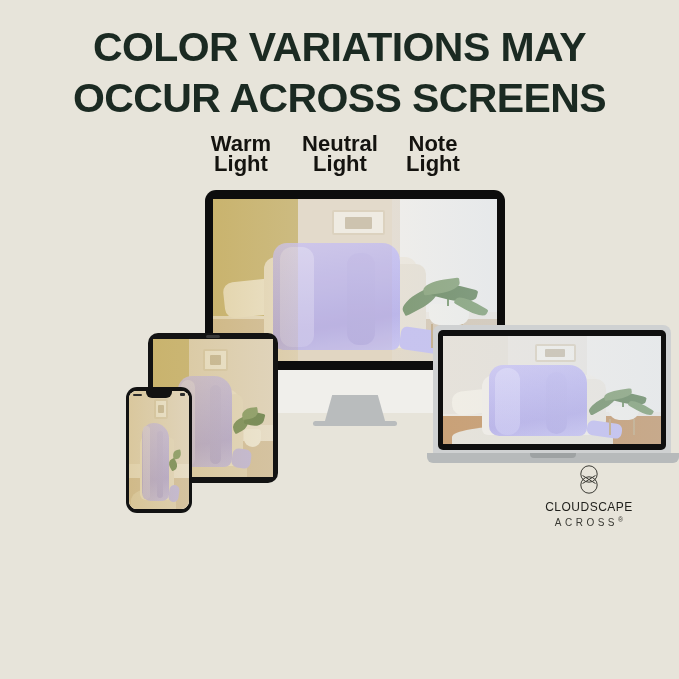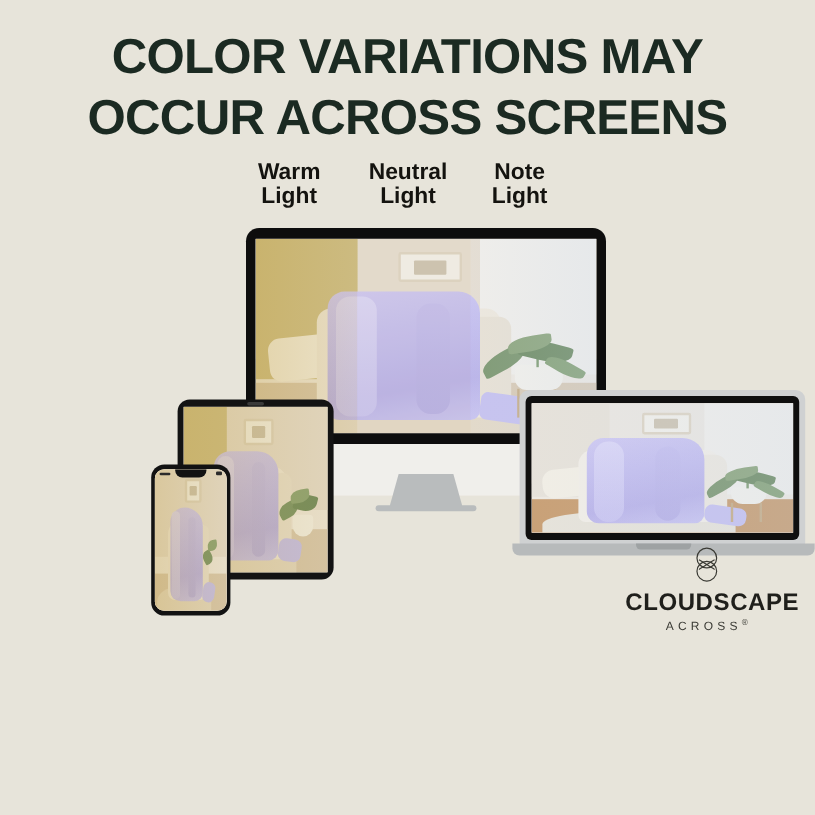--- a/index.html
+++ b/index.html
@@ -23,21 +23,21 @@
     letter-spacing:-0.6px;
   }
   .heading .l2{display:block;}
 
   
   .labels{position:absolute;left:0;top:134px;width:679px;height:50px;}
   .lbl{
     position:absolute;
     text-align:center;
     color:#14130f;
-    font-size:19px;
+    font-size:22px;
     line-height:20px;
     font-weight:600;
     width:90px;
   }
   .lbl span{display:block;}
   .lbl-warm{left:196px;}
   .lbl-neutral{left:295px;}
   .lbl-cool{left:388px;}
 
   
@@ -209,21 +209,21 @@
     font-family:"Liberation Serif", serif;
     font-size:26px;line-height:36px;color:#14130f;
     text-align:justify;
   }
   .note b{font-weight:700;}
 
   
   .logo{position:absolute;right:22px;bottom:12px;width:136px;text-align:center;}
   .logo .mark{display:block;margin:0 auto 3px;}
   .logo .name{
-    font-size:20px;font-weight:700;color:#1f1f1b;letter-spacing:.5px;
+    font-size:12px;font-weight:400;color:#1f1f1b;letter-spacing:.5px;
   }
   .logo .sub{
     font-size:10px;color:#3a3a34;letter-spacing:3.5px;margin-top:2px;
   }
   .logo .reg{font-size:7px;vertical-align:super;letter-spacing:0;}
 </style>
 </head>
 <body>
 
 <div class="stage">

